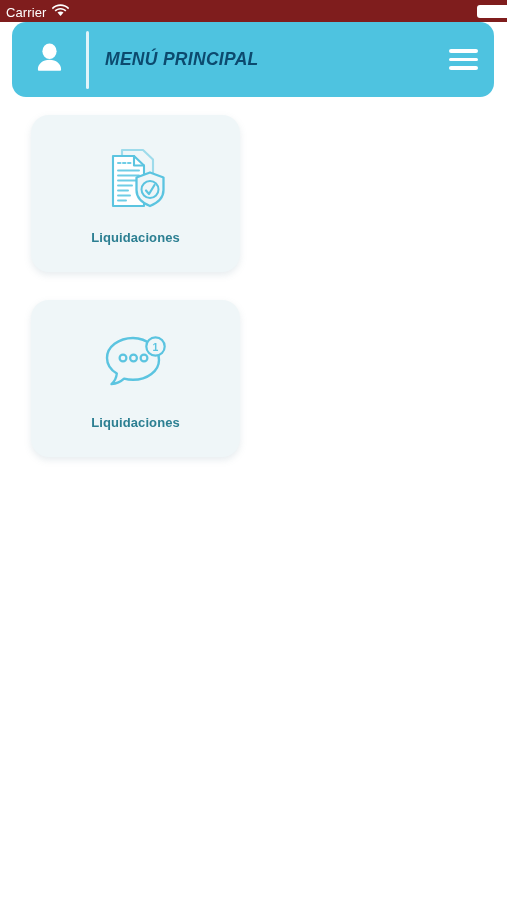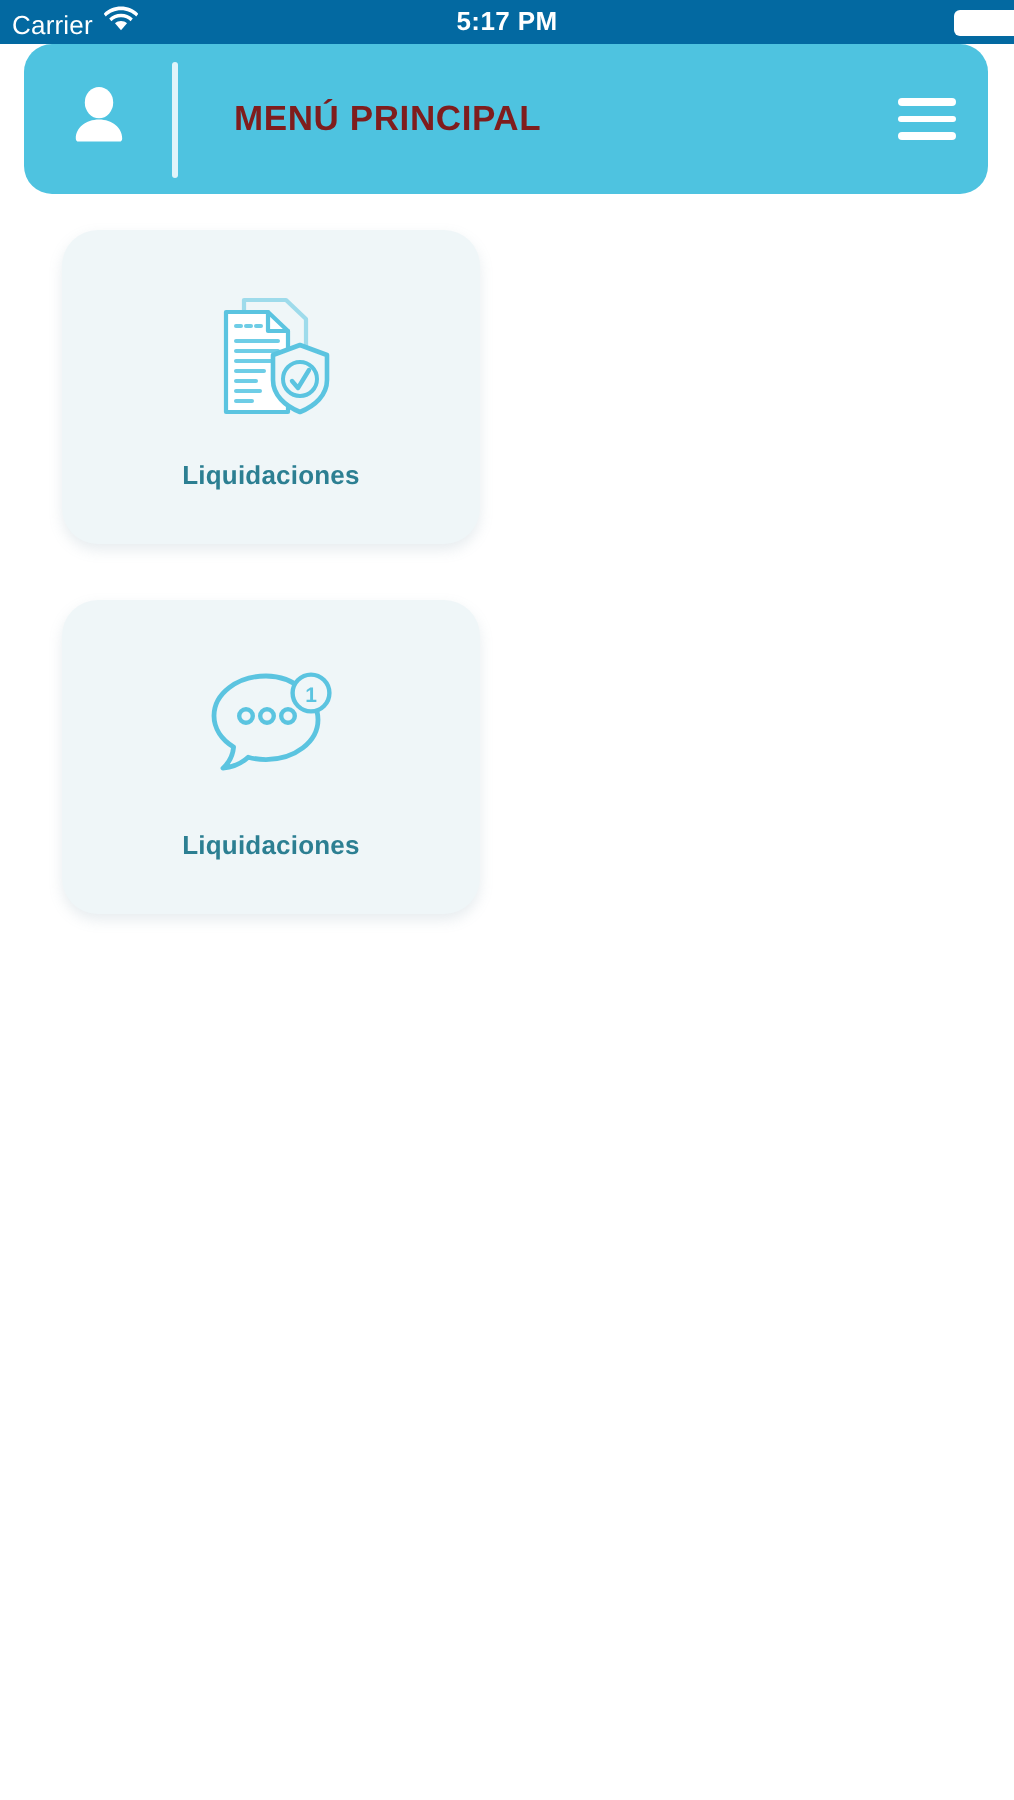--- a/index.html
+++ b/index.html
@@ -15,21 +15,21 @@
     font-family: "Liberation Sans", sans-serif;
     position: relative;
   }
 
   
   .status-bar {
     position: absolute;
     top: 0; left: 0;
     width: 507px;
     height: 22px;
-    background: #0369a1;
+    background: #7f1d1d;
     z-index: 5;
     padding-left: 48px;
   }
   .status-carrier {
     position: absolute;
     left: 6px; top: 3px;
     display: flex;
     align-items: center;
     gap: 6px;
   }
@@ -80,27 +80,28 @@
   }
   .header-divider {
     width: 3px;
     height: 58px;
     background: #e8f7fb;
     border-radius: 2px;
     flex: none;
     opacity: 0.95;
   }
   .header-title {
-    color: #7f1d1d;
+    color: #0c4a6e;
     font-size: 17.5px;
     font-weight: 600;
     letter-spacing: 0.3px;
-    margin-left: 28px;
+    margin-left: 16px;
     flex: 1;
     white-space: nowrap;
+    font-style: italic;
   }
   .hamburger-btn {
     width: 62px;
     height: 75px;
     display: flex;
     flex-direction: column;
     align-items: center;
     justify-content: center;
     gap: 5px;
     flex: none;
@@ -155,21 +156,20 @@
   <div class="status-carrier">
     <span class="status-carrier-text">Carrier</span>
     <span class="wifi-icon">
       <svg width="17" height="13" viewBox="0 0 17 13">
         <path d="M8.5 2.1c3 0 5.7 1.2 7.6 3.1l1.1-1.3C15 1.6 11.9 0.3 8.5 0.3S2 1.6-0.2 3.9l1.1 1.3C2.8 3.3 5.5 2.1 8.5 2.1z" fill="#ffffff"></path>
         <path d="M8.5 5.6c1.9 0 3.6 0.8 4.8 2l1.1-1.3C12.9 4.8 10.8 3.9 8.5 3.9S4.1 4.8 2.6 6.3l1.1 1.3C4.9 6.4 6.6 5.6 8.5 5.6z" fill="#ffffff"></path>
         <path d="M8.5 12.1l3-3.5c-0.8-0.7-1.9-1.1-3-1.1s-2.2 0.4-3 1.1z" fill="#ffffff"></path>
       </svg>
     </span>
   </div>
-  <div class="status-time">5:17 PM</div>
   <div class="status-battery"></div>
 </div>
 
 <div class="header">
   <div class="avatar-btn">
     <span>
       <svg width="27" height="29" viewBox="0 0 27 29">
         <ellipse cx="13.5" cy="8.3" rx="7.1" ry="7.8" fill="#ffffff"></ellipse>
         <path d="M13.5 16.8c-6.6 0-11.6 4.2-11.6 9.4 0 1 0.5 1.6 1.3 1.6h20.6c0.8 0 1.3-0.6 1.3-1.6 0-5.2-5-9.4-11.6-9.4z" fill="#ffffff"></path>
       </svg>

